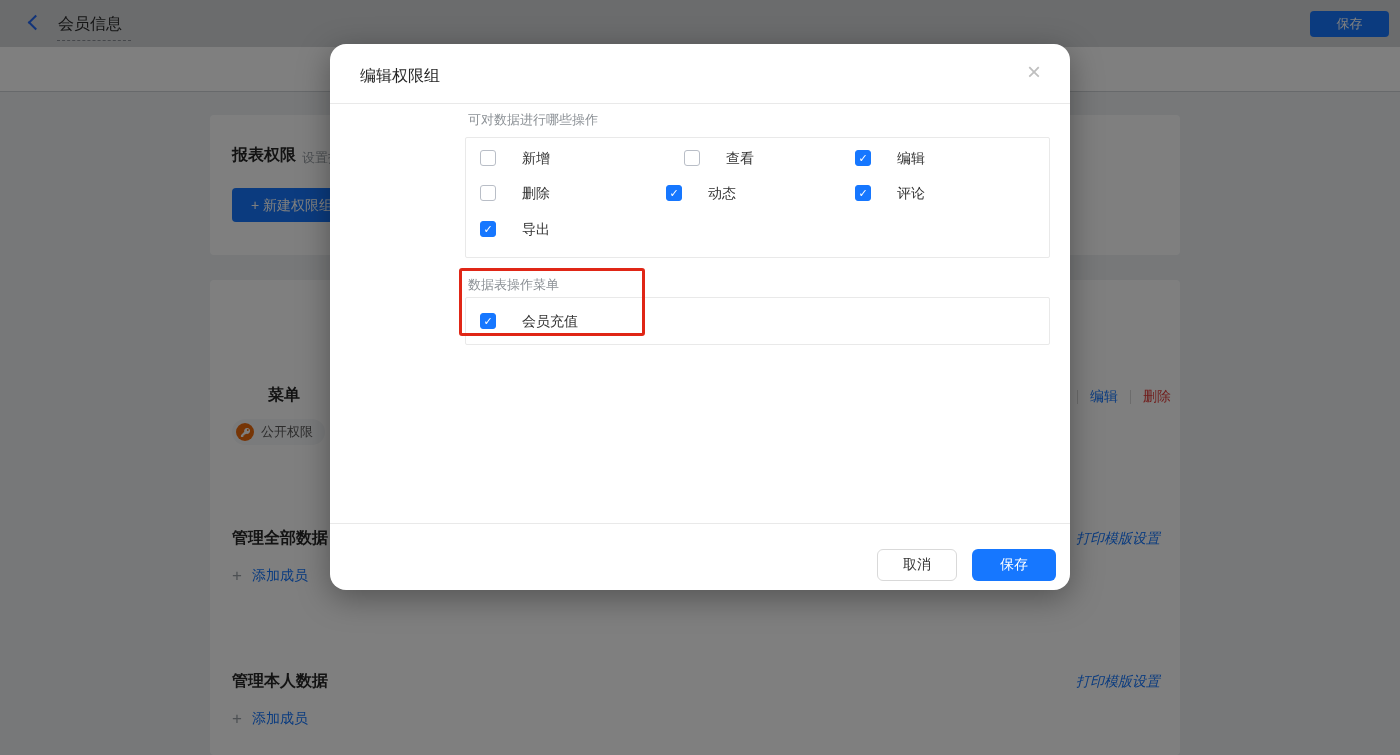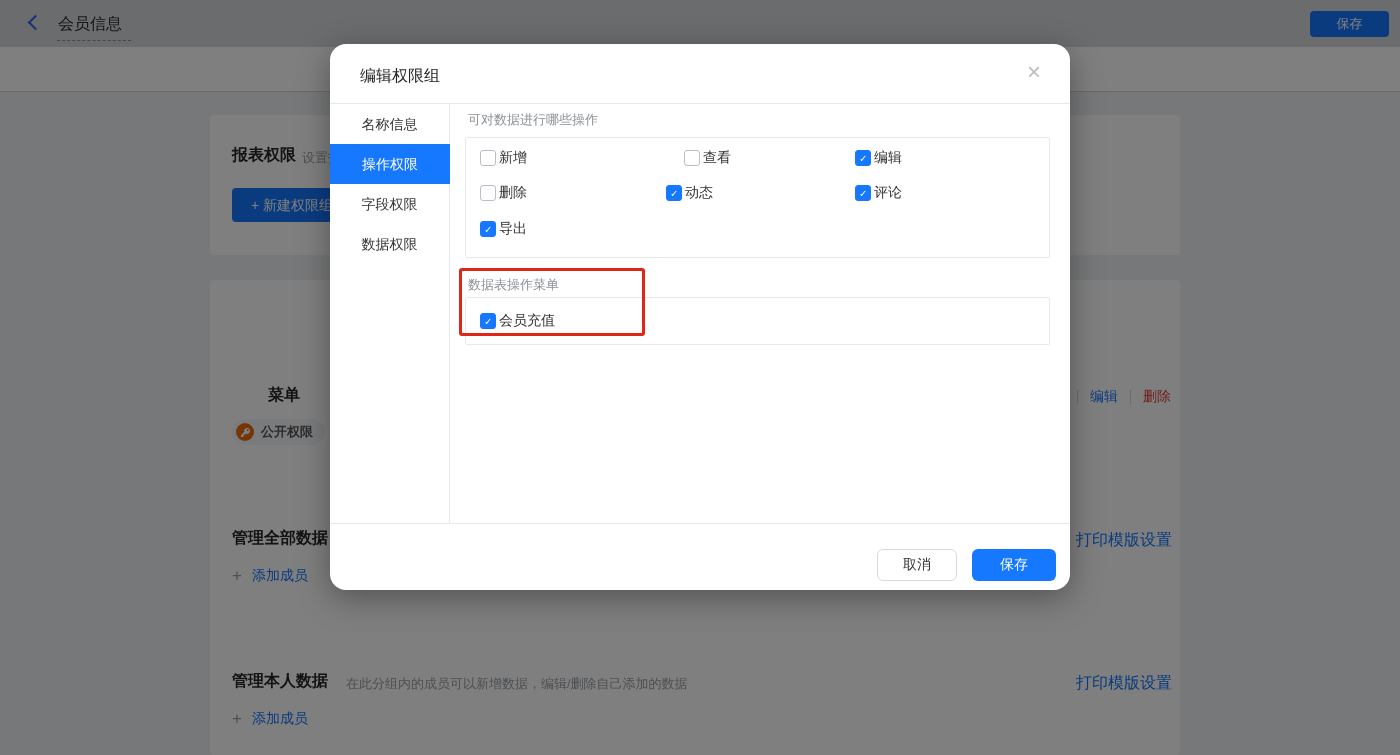--- a/index.html
+++ b/index.html
@@ -18,31 +18,31 @@
   .subbar { position:absolute; left:0; top:47px; width:1400px; height:45px; background:#fff; border-bottom:1px solid #cfd2d6; }
   .page-close { position:absolute; left:1355px; top:56px; font-size:24px; color:#595959; cursor:pointer; line-height:1; }
 
   .page-body { position:absolute; left:0; top:92px; width:1400px; height:663px; background:#eef0f3; }
   .card { position:absolute; background:#fff; border-radius:4px; }
   .card1 { left:210px; top:23px; width:970px; height:140px; }
   .card2 { left:210px; top:188px; width:970px; height:475px; }
 
   .h-bold { font-size:16px; font-weight:bold; color:#262626; position:absolute; }
   .desc-gray { font-size:13px; color:#9aa0a6; position:absolute; }
-  .link-blue { font-size:16px; color:#1677ff; position:absolute; cursor:pointer; }
+  .link-blue { font-size:14px; color:#1677ff; position:absolute; cursor:pointer;font-style:italic; }
   .link-red { color:#e23c39; }
 
   .btn-new-group { position:absolute; left:22px; top:73px; width:120px; height:34px; background:#1677ff;
     color:#fff; font-size:14px; border:none; border-radius:4px; line-height:34px; text-align:center; cursor:pointer; }
 
   .badge-pill { position:absolute; left:22px; top:139px; height:26px; padding:0 12px 0 4px; background:#f5f6f8;
     border-radius:13px; display:flex; align-items:center; gap:7px; }
   .badge-circle { width:18px; height:18px; border-radius:50%; background:#ed6a0c; display:flex; align-items:center; justify-content:center; }
   .badge-circle svg { width:11px; height:11px; fill:#fff; }
-  .badge-text { font-size:13px; color:#595959;font-weight:bold; }
+  .badge-text { font-size:13px; color:#595959; }
 
   .row-links { position:absolute; left:855px; top:108px; font-size:14px; display:flex; align-items:center; }
   .row-links .sep { width:1px; height:14px; background:#d9d9d9; margin:0 12px; }
   .row-links .lnk { cursor:pointer; }
 
   .add-member { position:absolute; font-size:14px; display:flex; align-items:center; gap:10px; cursor:pointer; }
   .add-member .plus { color:#9aa0a6; font-size:17px; line-height:14px; }
   .add-member .txt { color:#1677ff; }
 
   
@@ -56,21 +56,21 @@
 
   .modal-side { position:absolute; left:0; top:60px; width:120px; height:419px; border-right:1px solid #e9e9e9; }
   .side-tab { width:119px; height:40px; line-height:40px; text-align:center; font-size:14px; color:#333; cursor:pointer; }
   .side-tab.active { background:#1677ff; color:#fff; width:120px; }
 
   .section-label { position:absolute; font-size:13px; color:#8c9196; }
   .cb-box { position:absolute; border:1px solid #e9e9e9; border-radius:2px; background:#fff; }
   .box1 { left:135px; top:93px; width:585px; height:121px; }
   .box2 { left:135px; top:253px; width:585px; height:48px; }
 
-  .cb-item { position:absolute; display:flex; align-items:center; gap:3px; height:16px; cursor:pointer;font-family:Liberation Mono, monospace; }
+  .cb-item { position:absolute; display:flex; align-items:center; gap:26px; height:16px; cursor:pointer; }
   .cb { width:16px; height:16px; border:1px solid #b9bec7; border-radius:3px; background:#fff;
     display:flex; align-items:center; justify-content:center; font-size:11px; font-weight:bold; color:transparent; }
   .cb-item.checked .cb { background:#1677ff; border-color:#1677ff; color:#fff; }
   .cb-label { font-size:14px; color:#333; line-height:16px; }
 
   .annotation-rect { position:absolute; left:129px; top:224px; width:186px; height:68px;
     border:3px solid #e02616; border-radius:3px; pointer-events:none; z-index:5; }
 
   .modal-footer { position:absolute; left:0; top:479px; width:740px; height:67px; border-top:1px solid #e9e9e9;padding-left:13px; }
   .btn-cancel { position:absolute; left:547px; top:25px; width:80px; height:32px; background:#fff; color:#333;
@@ -120,44 +120,37 @@
     </div>
 
     <span class="h-bold" style="left:22px; top:248px;">管理全部数据</span>
     <span class="link-blue" style="left:866px; top:250px;">打印模版设置</span>
     <div class="add-member" style="left:22px; top:287px;">
       <span class="plus">+</span>
       <span class="txt">添加成员</span>
     </div>
 
     <span class="h-bold" style="left:22px; top:391px;">管理本人数据</span>
-    <span class="desc-gray" style="left:136px; top:395px;">在此分组内的成员可以新增数据，编辑/删除自己添加的数据</span>
     <span class="link-blue" style="left:866px; top:393px;">打印模版设置</span>
     <div class="add-member" style="left:22px; top:430px;">
       <span class="plus">+</span>
       <span class="txt">添加成员</span>
     </div>
 
   </div>
 </div>
 
 <div class="overlay"></div>
 
 <div class="modal">
   <div class="modal-header">
     <span class="modal-title">编辑权限组</span>
     <span class="modal-close">×</span>
   </div>
 
-  <div class="modal-side">
-    <div class="side-tab">名称信息</div>
-    <div class="side-tab active">操作权限</div>
-    <div class="side-tab">字段权限</div>
-    <div class="side-tab">数据权限</div>
-  </div>
 
   <span class="section-label" style="left:138px; top:67px;">可对数据进行哪些操作</span>
 
   <div class="cb-box box1">
     <div class="cb-item" style="left:14px; top:12px;">
         <span class="cb">✓</span>
         <span class="cb-label">新增</span>
       </div>
     <div class="cb-item" style="left:200px; top:12px;margin-left:18px;">
         <span class="cb">✓</span>

